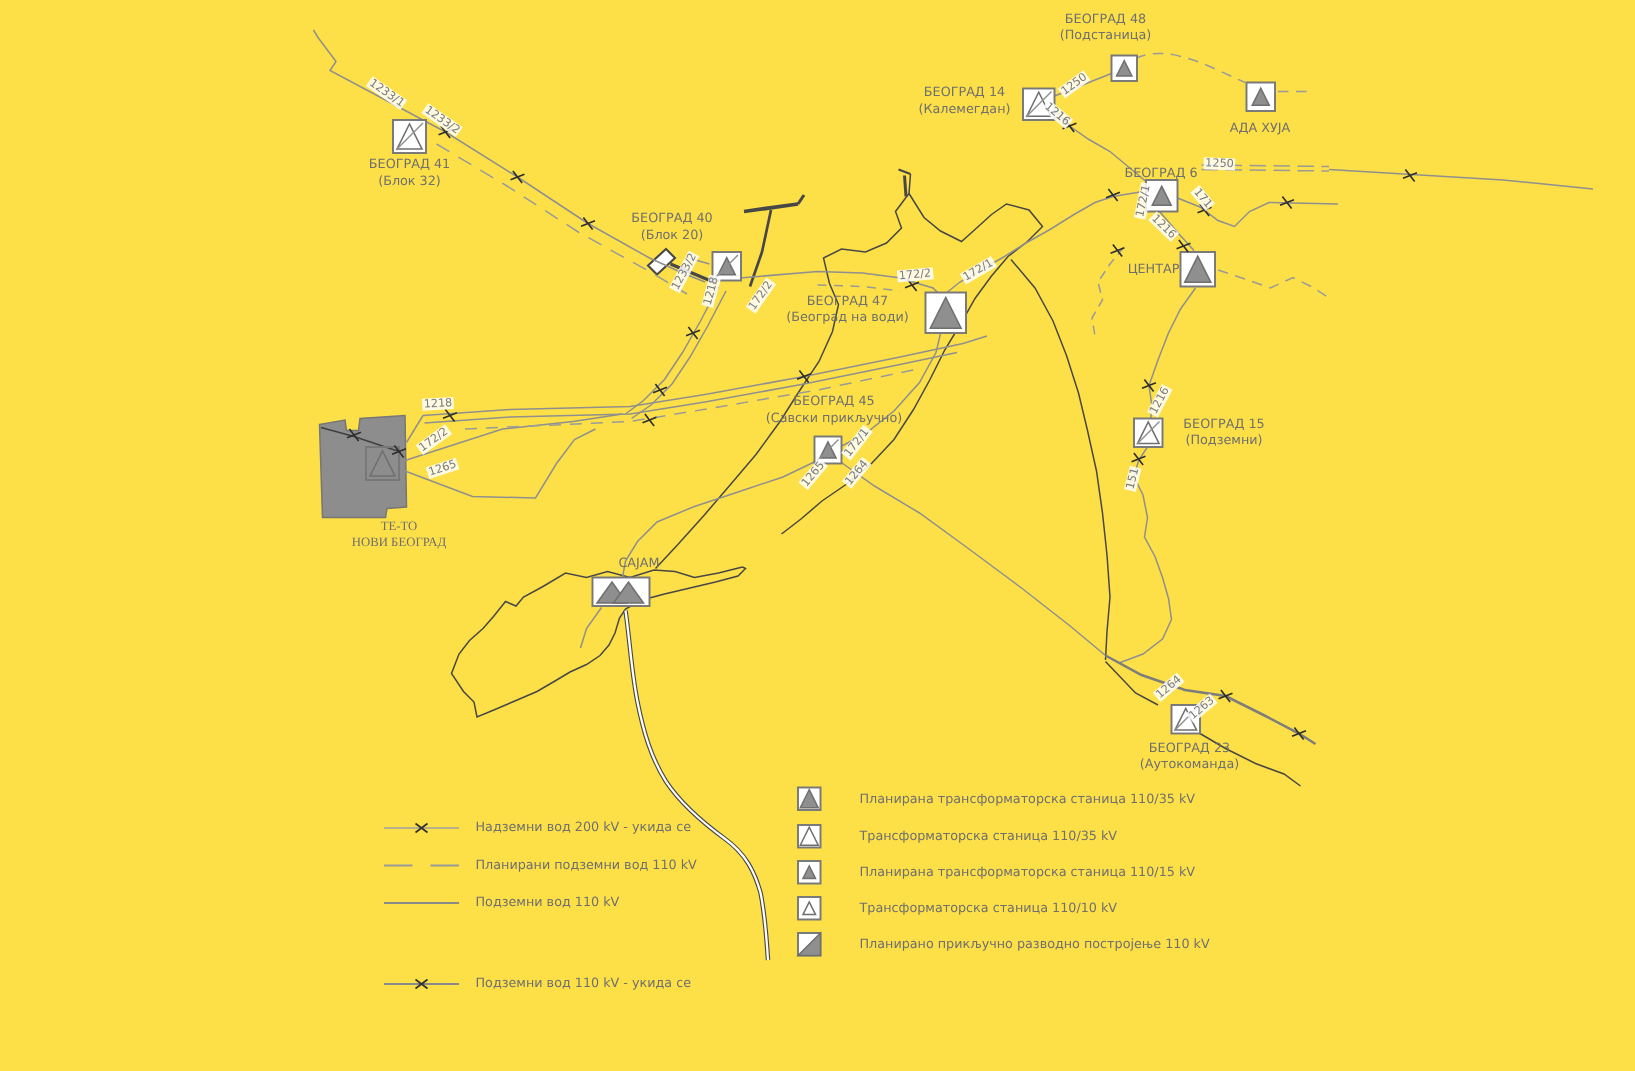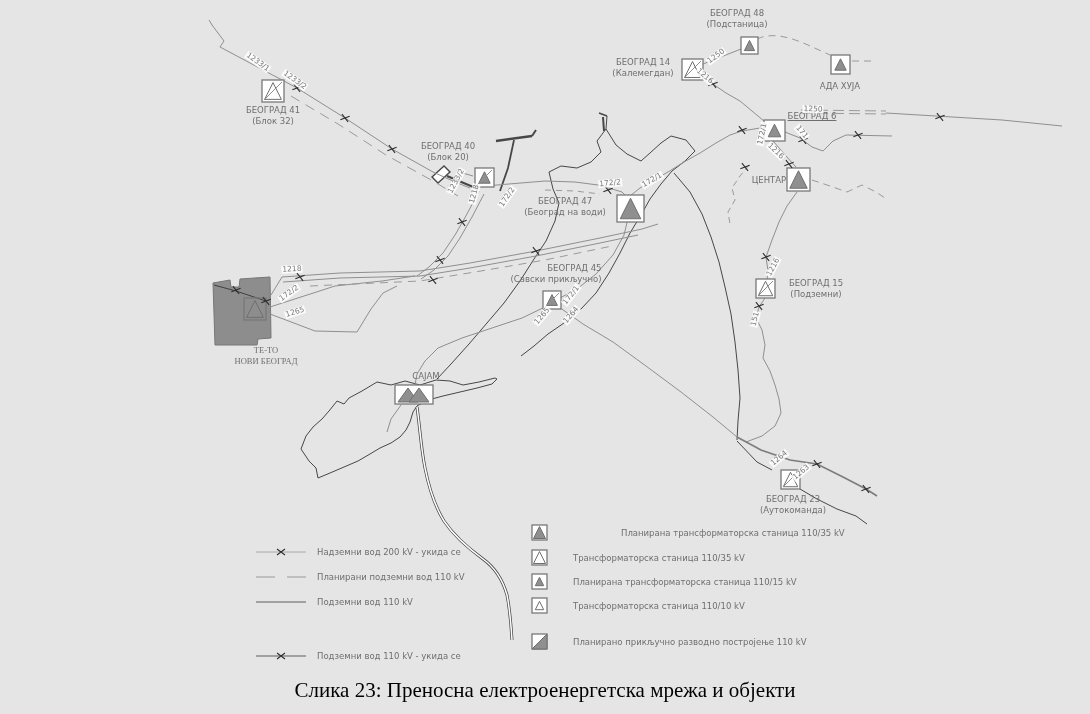--- a/index.html
+++ b/index.html
@@ -1,16 +1,16 @@
 <!DOCTYPE html>
 <html><head>
 <meta charset="utf-8">
 <style>
   html,body{margin:0;padding:0;background:#fff;}
-  .stage{position:relative;width:1090px;height:714px;background:#e5e5e5;overflow:hidden;
+  .stage{position:relative;width:1090px;height:714px;background:#fde047;overflow:hidden;
          font-family:"DejaVu Sans", sans-serif;}
   #map-svg{position:absolute;left:0;top:0;}
   .st-label{position:absolute;transform:translateX(-50%);text-align:center;
             font-size:8.5px;line-height:11px;color:#6f6f6f;white-space:nowrap;}
   .ln-label{position:absolute;font-size:7.5px;color:#7a7a7a;line-height:1;
             background:rgba(255,255,255,.85);padding:0 1px;white-space:nowrap;}
   .legend-row{position:absolute;display:flex;align-items:center;}
   .legend-row .sample{flex:0 0 auto;}
   .legend-row .lbl{font-size:8.5px;color:#6f6f6f;white-space:nowrap;}
   .legend-lines .lbl{margin-left:10px;}
@@ -213,39 +213,39 @@
         <div>БЕОГРАД 48</div>
         <div>(Подстаница)</div>
       </div>
       <div class="st-label" style="left: 643px; top: 57px;">
         <div>БЕОГРАД 14</div>
         <div>(Калемегдан)</div>
       </div>
       <div class="st-label" style="left: 840px; top: 81px;">
         <div>АДА ХУЈА</div>
       </div>
-      <div class="st-label" style="left: 812px; top: 111px; text-decoration: underline;">
+      <div class="st-label" style="left: 774px; top: 111px;">
         <div>БЕОГРАД 6</div>
       </div>
       <div class="st-label" style="left: 769px; top: 175px;">
         <div>ЦЕНТАР</div>
       </div>
       <div class="st-label" style="left: 273px; top: 105px;">
         <div>БЕОГРАД 41</div>
         <div>(Блок 32)</div>
       </div>
       <div class="st-label" style="left: 448px; top: 141px;">
         <div>БЕОГРАД 40</div>
         <div>(Блок 20)</div>
       </div>
       <div class="st-label" style="left: 565px; top: 196px;">
         <div>БЕОГРАД 47</div>
         <div>(Београд на води)</div>
       </div>
-      <div class="st-label" style="left: 556px; top: 263px; text-align: right;">
+      <div class="st-label" style="left: 556px; top: 263px;">
         <div>БЕОГРАД 45</div>
         <div>(Савски прикључно)</div>
       </div>
       <div class="st-label" style="left: 266px; top: 345px; font-family: Liberation Serif, serif;">
         <div>ТЕ-ТО</div>
         <div>НОВИ БЕОГРАД</div>
       </div>
       <div class="st-label" style="left: 426px; top: 371px;">
         <div>САЈАМ</div>
       </div>
@@ -303,21 +303,21 @@
       </div>
       <div class="legend-row" style="left: 255px; top: 649px;">
         <svg width="52" height="14" class="sample">
           <path d="M1,7 L51,7" stroke="#8a8a8a" stroke-width="1.3" fill="none"></path>
           <path d="M22,4 L30,10 M22,10 L30,4" stroke="#2e2e2e" stroke-width="1.1" fill="none"></path>
         </svg>
         <span class="lbl">Подземни вод 110 kV - укида се</span>
       </div>
     </div>
   <div class="legend-stations" id="legend-stations">
-      <div class="legend-row" style="left: 531px; top: 524px; gap: 48px;">
+      <div class="legend-row" style="left: 531px; top: 524px;">
         <svg width="20" height="18" class="sample">
           <rect x="1" y="1" width="15" height="15" fill="#fff" stroke="#787878" stroke-width="1.3"></rect>
           <path d="M2.5,14.5 L8.5,2.5 L14.5,14.5 Z" fill="#8f8f8f" stroke="#6f6f6f" stroke-width="1"></path>
         </svg>
         <span class="lbl">Планирана трансформаторска станица 110/35 kV</span>
       </div>
       <div class="legend-row" style="left: 531px; top: 549px;">
         <svg width="20" height="18" class="sample">
           <rect x="1" y="1" width="15" height="15" fill="#fff" stroke="#787878" stroke-width="1.3"></rect>
           <path d="M2.5,14.5 L8.5,2.5 L14.5,14.5 Z" fill="#fff" stroke="#6f6f6f" stroke-width="1"></path>
@@ -331,22 +331,21 @@
         </svg>
         <span class="lbl">Планирана трансформаторска станица 110/15 kV</span>
       </div>
       <div class="legend-row" style="left: 531px; top: 597px;">
         <svg width="20" height="18" class="sample">
           <rect x="1" y="1" width="15" height="15" fill="#fff" stroke="#787878" stroke-width="1.3"></rect>
           <path d="M4.3,12.700000000000001 L8.5,4.3 L12.700000000000001,12.700000000000001 Z" fill="#fff" stroke="#6f6f6f" stroke-width="1"></path>
         </svg>
         <span class="lbl">Трансформаторска станица 110/10 kV</span>
       </div>
-      <div class="legend-row" style="left: 531px; top: 621px; margin-top: 12px;">
+      <div class="legend-row" style="left: 531px; top: 621px;">
         <svg width="20" height="18" class="sample">
           <rect x="1" y="1" width="15" height="15" fill="#fff" stroke="#787878" stroke-width="1.3"></rect>
           <path d="M1,16 L16,16 L16,1 Z" fill="#8f8f8f" stroke="#6f6f6f" stroke-width="1"></path>
         </svg>
         <span class="lbl">Планирано прикључно разводно постројење 110 kV</span>
       </div>
     </div>
-  <div class="caption">Слика 23: Преносна електроенергетска мрежа и објекти</div>
 </div>
 
 </body></html>

